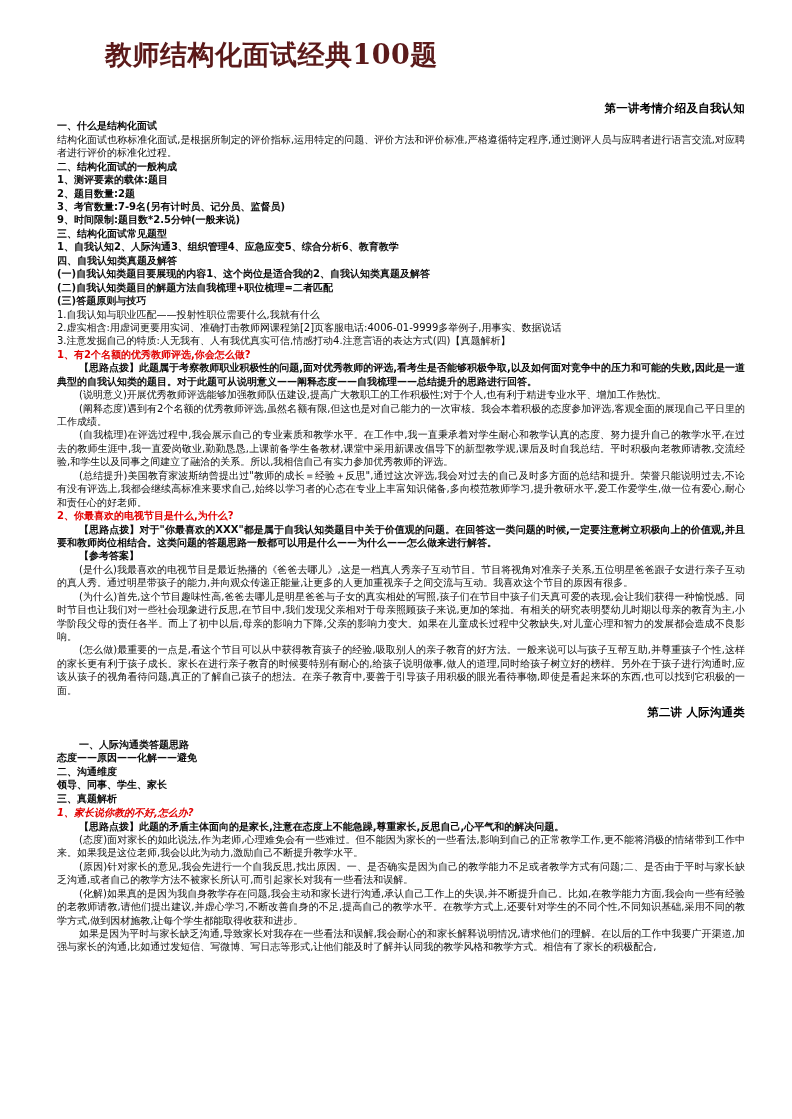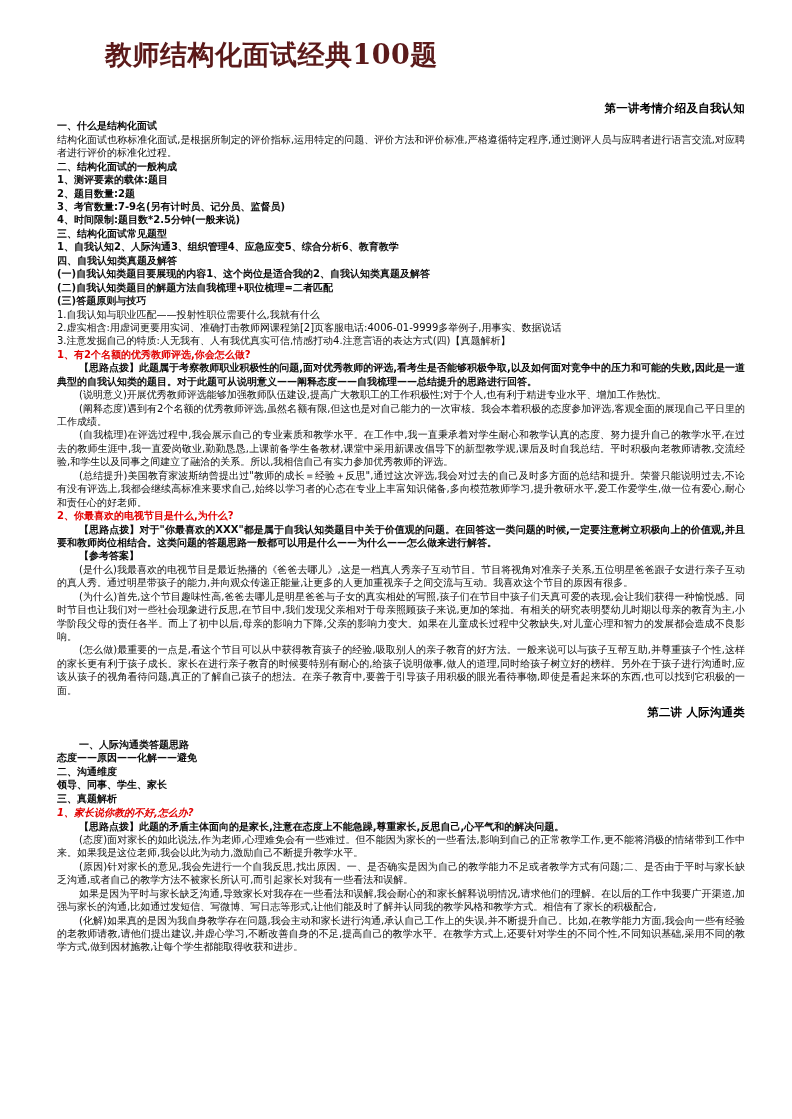--- a/index.html
+++ b/index.html
@@ -97,21 +97,21 @@
     <div class="block">
       <p class="line bold">一、什么是结构化面试</p>
       <p class="line">结构化面试也称标准化面试,是根据所制定的评价指标,运用特定的问题、评价方法和评价标准,严格遵循特定程序,通过测评人员与应聘者进行语言交流,对应聘者进行评价的标准化过程。</p>
     </div>
 
     <div class="block">
       <p class="line bold">二、结构化面试的一般构成</p>
       <p class="line bold">1、测评要素的载体:题目</p>
       <p class="line bold">2、题目数量:2题</p>
       <p class="line bold">3、考官数量:7-9名(另有计时员、记分员、监督员)</p>
-      <p class="line bold">4、时间限制:题目数*2.5分钟(一般来说)</p>
+      <p class="line bold">9、时间限制:题目数*2.5分钟(一般来说)</p>
     </div>
 
     <div class="block">
       <p class="line bold">三、结构化面试常见题型</p>
       <p class="line bold">1、自我认知2、人际沟通3、组织管理4、应急应变5、综合分析6、教育教学</p>
     </div>
 
     <div class="block">
       <p class="line bold">四、自我认知类真题及解答</p>
       <p class="line bold">(一)自我认知类题目要展现的内容1、这个岗位是适合我的2、自我认知类真题及解答</p>
@@ -148,18 +148,18 @@
       <p class="line bold">二、沟通维度</p>
       <p class="line bold">领导、同事、学生、家长</p>
       <p class="line bold">三、真题解析</p>
     </div>
 
     <div class="block">
       <p class="line red gap-top">1、家长说你教的不好,怎么办?</p>
       <p class="line indent bold">【思路点拨】此题的矛盾主体面向的是家长,注意在态度上不能急躁,尊重家长,反思自己,心平气和的解决问题。</p>
       <p class="line indent">(态度)面对家长的如此说法,作为老师,心理难免会有一些难过。但不能因为家长的一些看法,影响到自己的正常教学工作,更不能将消极的情绪带到工作中来。如果我是这位老师,我会以此为动力,激励自己不断提升教学水平。</p>
       <p class="line indent">(原因)针对家长的意见,我会先进行一个自我反思,找出原因。一、是否确实是因为自己的教学能力不足或者教学方式有问题;二、是否由于平时与家长缺乏沟通,或者自己的教学方法不被家长所认可,而引起家长对我有一些看法和误解。</p>
+      <p class="line indent">(化解)如果真的是因为我自身教学存在问题,我会主动和家长进行沟通,承认自己工作上的失误,并不断提升自己。比如,在教学能力方面,我会向一些有经验的老教师请教,请他们提出建议,并虚心学习,不断改善自身的不足,提高自己的教学水平。在教学方式上,还要针对学生的不同个性,不同知识基础,采用不同的教学方式,做到因材施教,让每个学生都能取得收获和进步。</p>
       <p class="line indent">如果是因为平时与家长缺乏沟通,导致家长对我存在一些看法和误解,我会耐心的和家长解释说明情况,请求他们的理解。在以后的工作中我要广开渠道,加强与家长的沟通,比如通过发短信、写微博、写日志等形式,让他们能及时了解并认同我的教学风格和教学方式。相信有了家长的积极配合,</p>
-      <p class="line indent">(化解)如果真的是因为我自身教学存在问题,我会主动和家长进行沟通,承认自己工作上的失误,并不断提升自己。比如,在教学能力方面,我会向一些有经验的老教师请教,请他们提出建议,并虚心学习,不断改善自身的不足,提高自己的教学水平。在教学方式上,还要针对学生的不同个性,不同知识基础,采用不同的教学方式,做到因材施教,让每个学生都能取得收获和进步。</p>
     </div>
 
   </div>
 </div>
 
 </body></html>

